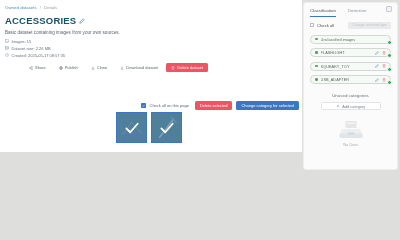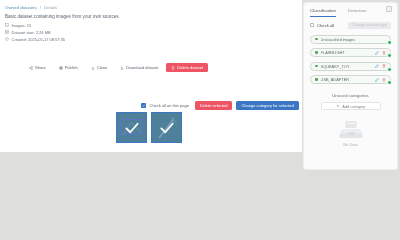--- a/index.html
+++ b/index.html
@@ -166,20 +166,28 @@
 <div class="page">
 
   <div class="card">
 
     <div class="breadcrumb">
       <span class="bc-link">Owned datasets</span>
       <span class="bc-sep">/</span>
       <span class="bc-cur">Details</span>
     </div>
 
+    <div class="title-row">
+      <span class="title">ACCESSORIES</span>
+      <span>
+        <svg class="pencil" viewBox="0 0 16 16" fill="none" stroke="#2f7fa8" stroke-width="1.6">
+          <path d="M2 14l1-4 8-8 3 3-8 8-4 1z"></path>
+        </svg>
+      </span>
+    </div>
 
     <div class="subtitle">Basic dataset containing images from your own sources.</div>
 
     <div class="meta">
       <div class="meta-row">
         <span>
           <svg class="meta-ico" viewBox="0 0 16 16" fill="none" stroke="#7e8a93" stroke-width="1.4">
             <rect x="1.5" y="2.5" width="13" height="11"></rect>
               <path d="M3 11l3.5-3.5 2.5 2.5 2-2 3 3"></path>
           </svg>

